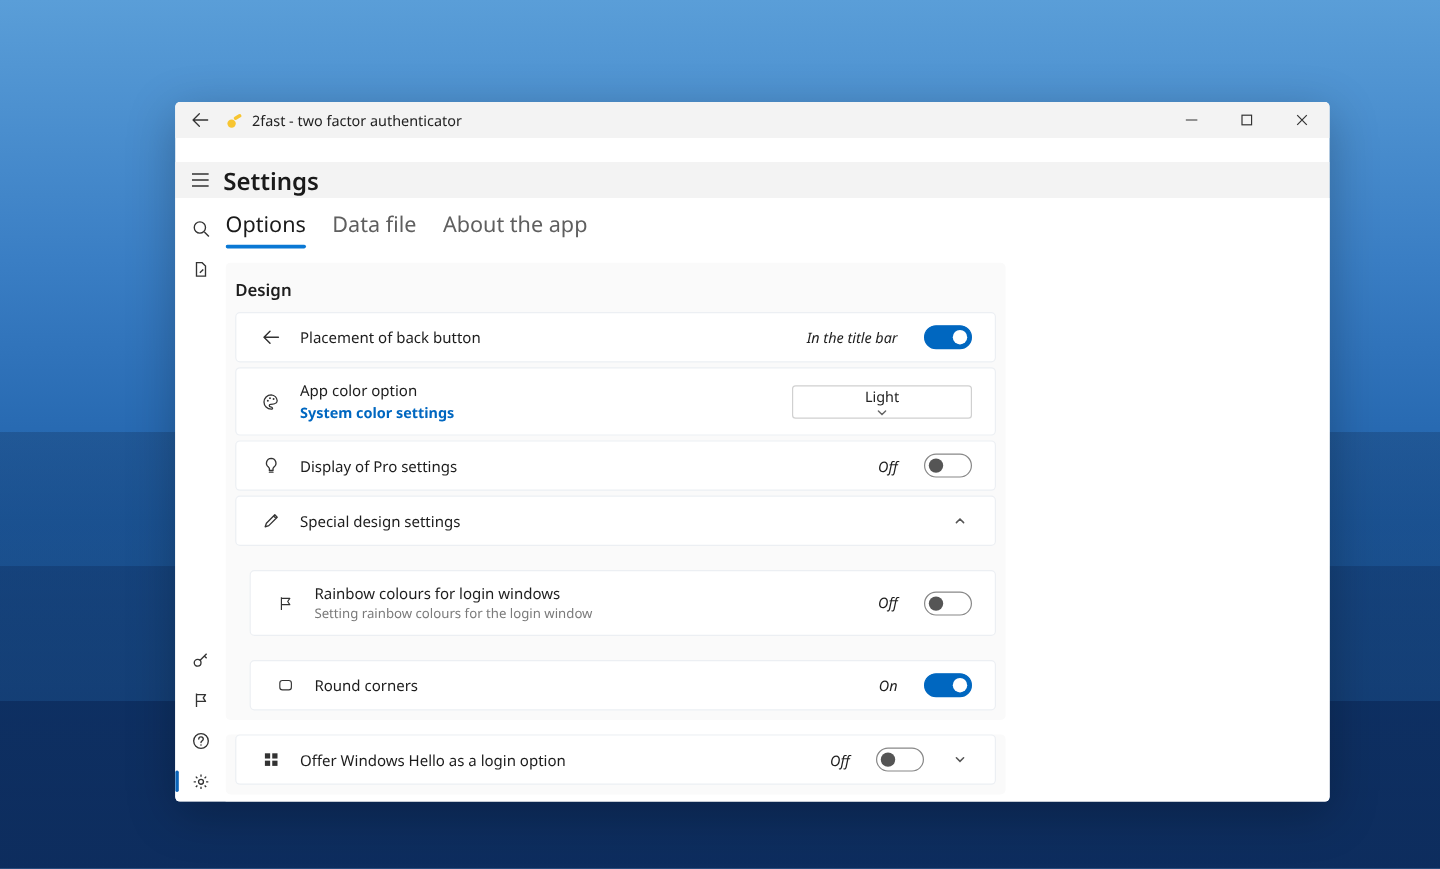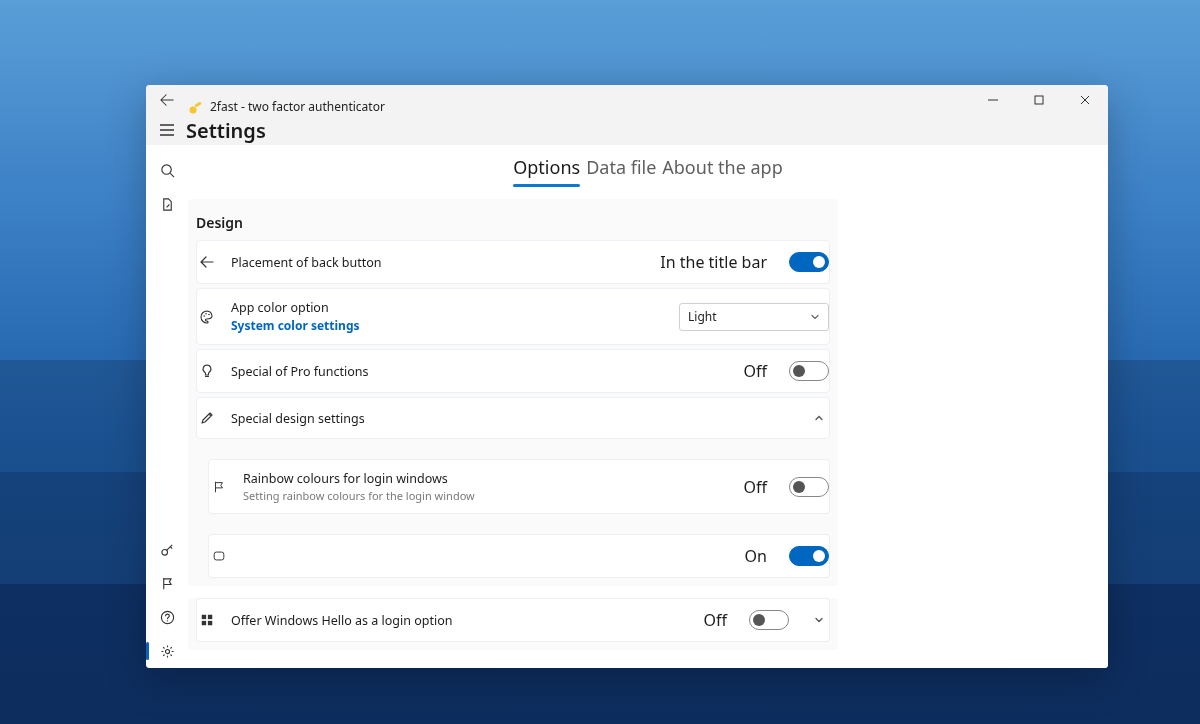--- a/index.html
+++ b/index.html
@@ -11,69 +11,69 @@
     pointer-events:none;
   }
 
   .window {
     position: absolute; left: 146px; top: 85px; width: 962px; height: 583px;
     background: #ffffff; border-radius: 4px; box-shadow: 0 10px 40px rgba(0,0,0,.25);
     display: flex; flex-direction: column; overflow: hidden;
   }
 
   
-  .titlebar { height: 30px; display:flex; align-items:flex-end; background:#f3f3f3; padding-left:4px; }
+  .titlebar { height: 30px; display:flex; align-items:center; background:#f3f3f3; padding-left:4px; }
   .titlebar .back { width: 34px; height:30px; display:flex; align-items:center; justify-content:center; cursor:default;}
   .titlebar .appicon { width:16px; height:16px; margin-left:4px; margin-right:6px; }
   .titlebar .appicon svg { width:16px; height:16px; }
   .titlebar .appname { font-size: 12px; color:#222; }
   .winbtns { margin-left:auto; display:flex; }
   .winbtn { width:46px; height:30px; display:flex; align-items:center; justify-content:center; }
 
   
-  .headerbar { height: 30px; display:flex; align-items:center; background:#f3f3f3; padding-left:4px; }
+  .headerbar { height: 30px; display:flex; align-items:center; background:#f3f3f3; padding-left:4px;margin-top:20px; }
   .hamburger { width:34px; height:30px; display:flex; align-items:center; justify-content:center; }
   .pagetitle { font-size:20px; font-weight:600; color:#1a1a1a; padding-left:2px; }
 
   
   .body { flex:1; display:flex; min-height:0; background:#fff; }
   .navrail { width:42px; display:flex; flex-direction:column; align-items:center; padding-top:8px; border-right:none; }
   .navbtn { width:34px; height:34px; display:flex; align-items:center; justify-content:center; margin-bottom:0; border-radius:4px; color:#333; }
   .navspacer { flex:1; }
   .navbtn.active { position:relative; }
   .navbtn.active::before { content:""; position:absolute; left:-4px; top:8px; bottom:8px; width:3px; background:#0a63b8; border-radius:2px; }
 
   .content { flex:1; overflow:auto; background:#fff; }
-  .tabs { display:flex; gap:6px; padding:6px 0 0 0; margin:0 0 0 0;justify-content:center; }
+  .tabs { display:flex; gap:22px; padding:6px 0 0 0; margin:0 0 0 0; }
   .tab { font-size:18px; color:#5f5f5f; padding:4px 0 8px 0; cursor:default; }
   .tab.active { color:#1a1a1a; position:relative; }
   .tab.active::after { content:""; position:absolute; left:0; right:0; bottom:0; height:3px; background:#0a78d4; border-radius:2px;}
 
   .scrollarea { width: 650px; margin-left:0; }
 
   .group { margin-top:12px; background:#fafafa; border-radius:4px; padding-bottom:4px; }
   .group .group-title { font-size:14px; font-weight:600; color:#1d1d1d; padding:14px 8px 8px 8px; }
 
-  .card { background:#fff; margin:0 8px 4px 8px; border-radius:4px; border:1px solid #eceff3; display:flex; align-items:center; padding:10px 0; gap:14px; }
+  .card { background:#fff; margin:0 8px 4px 8px; border-radius:4px; border:1px solid #eceff3; display:flex; align-items:center; padding:10px 19px; gap:14px; }
   .card.subcard { margin-left:20px;margin-top:20px; }
   .card .cicon { width:20px; display:flex; justify-content:center; color:#333; flex-shrink:0; }
   .card .ctext { flex:1; min-width:0; }
   .card .ctitle { font-size:12.5px; color:#1d1d1d; }
   .card .cdesc { font-size:11px; color:#7a7a7a; margin-top:1px; }
   .card .clink { font-size:12px; color:#0067c0; margin-top:1px; font-weight:700;}
-  .card .value-label { font-size:16px; color:#1d1d1d; margin-right:8px; }
+  .card .value-label { font-size:12px; color:#1d1d1d; margin-right:8px;font-style:italic; }
 
   .toggle { width:40px; height:20px; border-radius:10px; position:relative; flex-shrink:0; }
   .toggle.off { border:1px solid #888; background:#fff; }
   .toggle.on  { border:1px solid #0067c0; background:#0067c0; }
   .toggle .thumb { width:12px; height:12px; border-radius:50%; position:absolute; top:3px; }
   .toggle.off .thumb { left:3px;  background:#555; }
   .toggle.on  .thumb { right:3px; background:#fff; }
 
-  .select { width:150px; height:28px; border:1px solid #d0d0d0; border-radius:3px; font-size:12px; display:flex; align-items:center; justify-content:space-between; padding:0 8px; color:#222; background:#fff;}
+  .select { width:150px; height:28px; border:1px solid #d0d0d0; border-radius:3px; font-size:12px; display:flex; align-items:center; justify-content:space-between; padding:0 8px; color:#222; background:#fff;flex-direction:column;}
   .select .chev { color:#666; }
 
   .expand-chev { width:20px; height:20px; display:flex; align-items:center; justify-content:center; color:#555; flex-shrink:0; margin-left:6px;}
 
   svg { display:block; }
 </style>
 </head>
 <body>
 
 <div class="window">
@@ -211,21 +211,21 @@
             </div>
           </div>
 
           <div class="card">
             <span class="cicon">
                 <svg width="16" height="16" viewBox="0 0 16 16">
                   <path d="M8 2a4 4 0 0 0-2.2 7.3c.5.4.7.9.7 1.4V12h3v-1.3c0-.5.2-1 .7-1.4A4 4 0 0 0 8 2ZM6.5 13.5h3" fill="none" stroke="#333" stroke-width="1.1" stroke-linecap="round"></path>
                 </svg>
               </span>
             <div class="ctext">
-              <div class="ctitle">Special of Pro functions</div>
+              <div class="ctitle">Display of Pro settings</div>
             </div>
             <span class="value-label">Off</span>
             <div class="toggle off">
                 <div class="thumb"></div>
               </div>
           </div>
 
           <div class="card">
             <span class="cicon">
                 <svg width="16" height="16" viewBox="0 0 16 16">
@@ -258,20 +258,21 @@
               </div>
           </div>
 
           <div class="card subcard">
             <span class="cicon">
                 <svg width="14" height="14" viewBox="0 0 16 16">
                   <rect x="2.5" y="3.5" width="11" height="9" rx="2.5" fill="none" stroke="#333" stroke-width="1.1"></rect>
                 </svg>
               </span>
             <div class="ctext">
+              <div class="ctitle">Round corners</div>
             </div>
             <span class="value-label">On</span>
             <div class="toggle on">
                 <div class="thumb"></div>
               </div>
           </div>
         </div>
 
         <div class="group">
 

